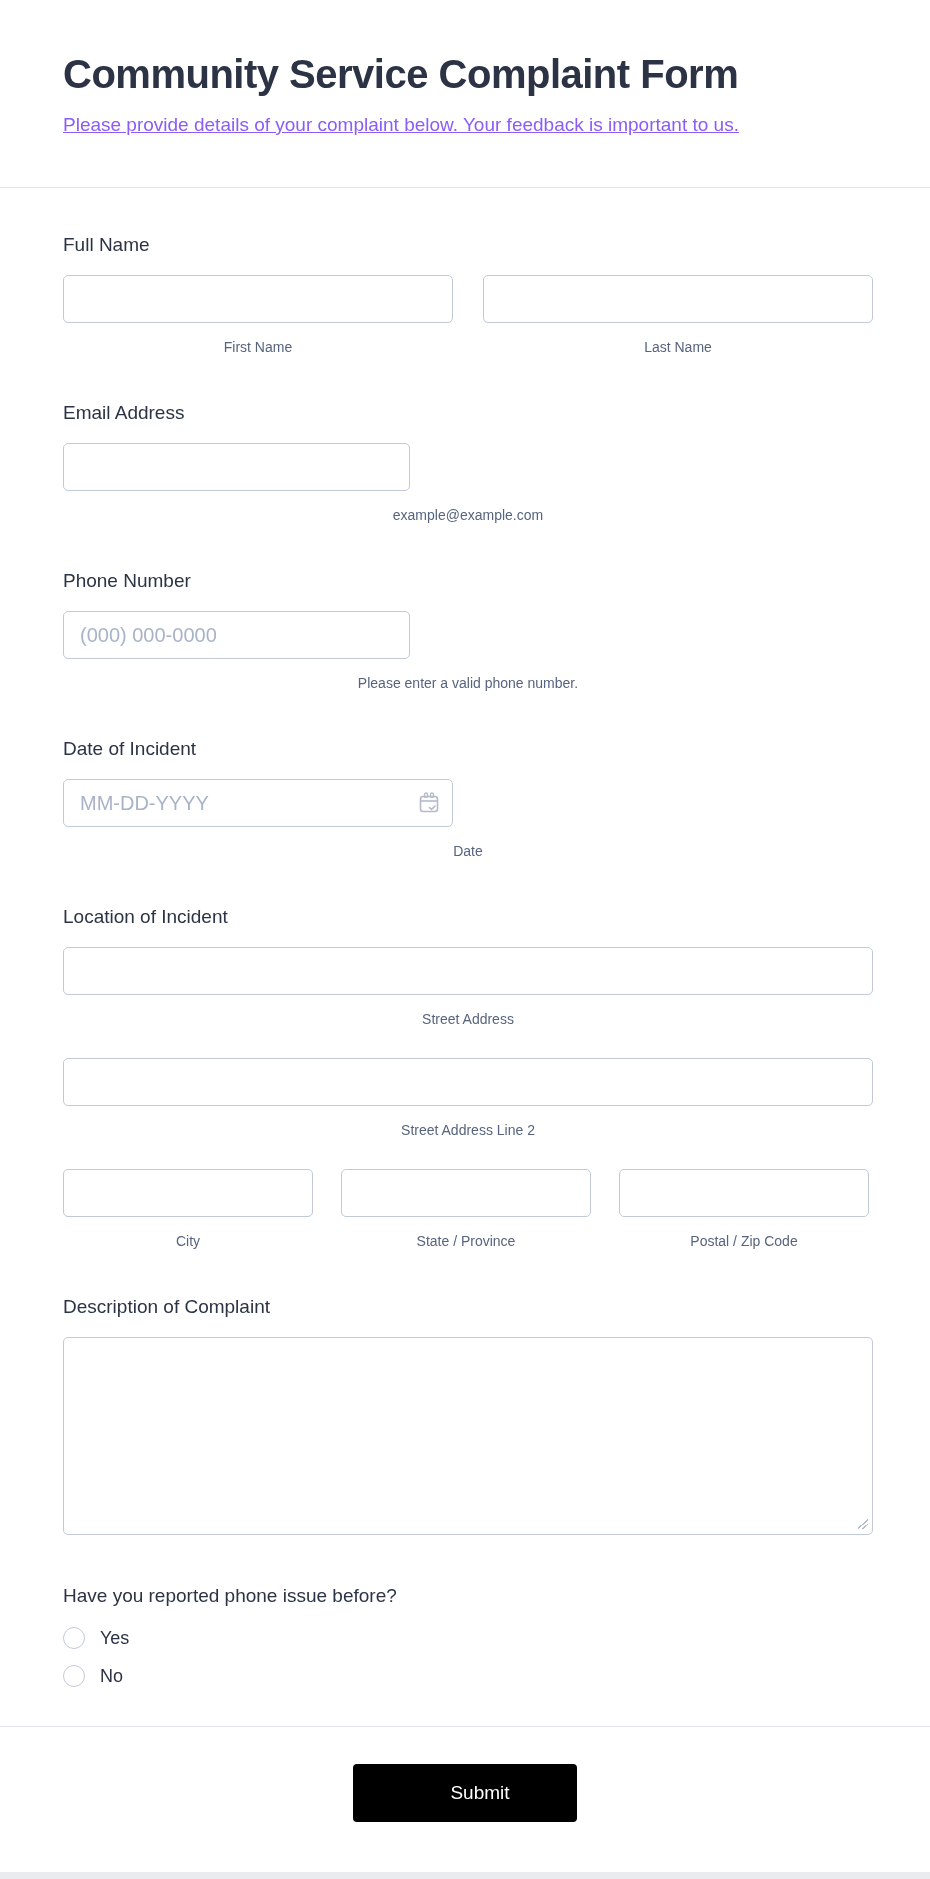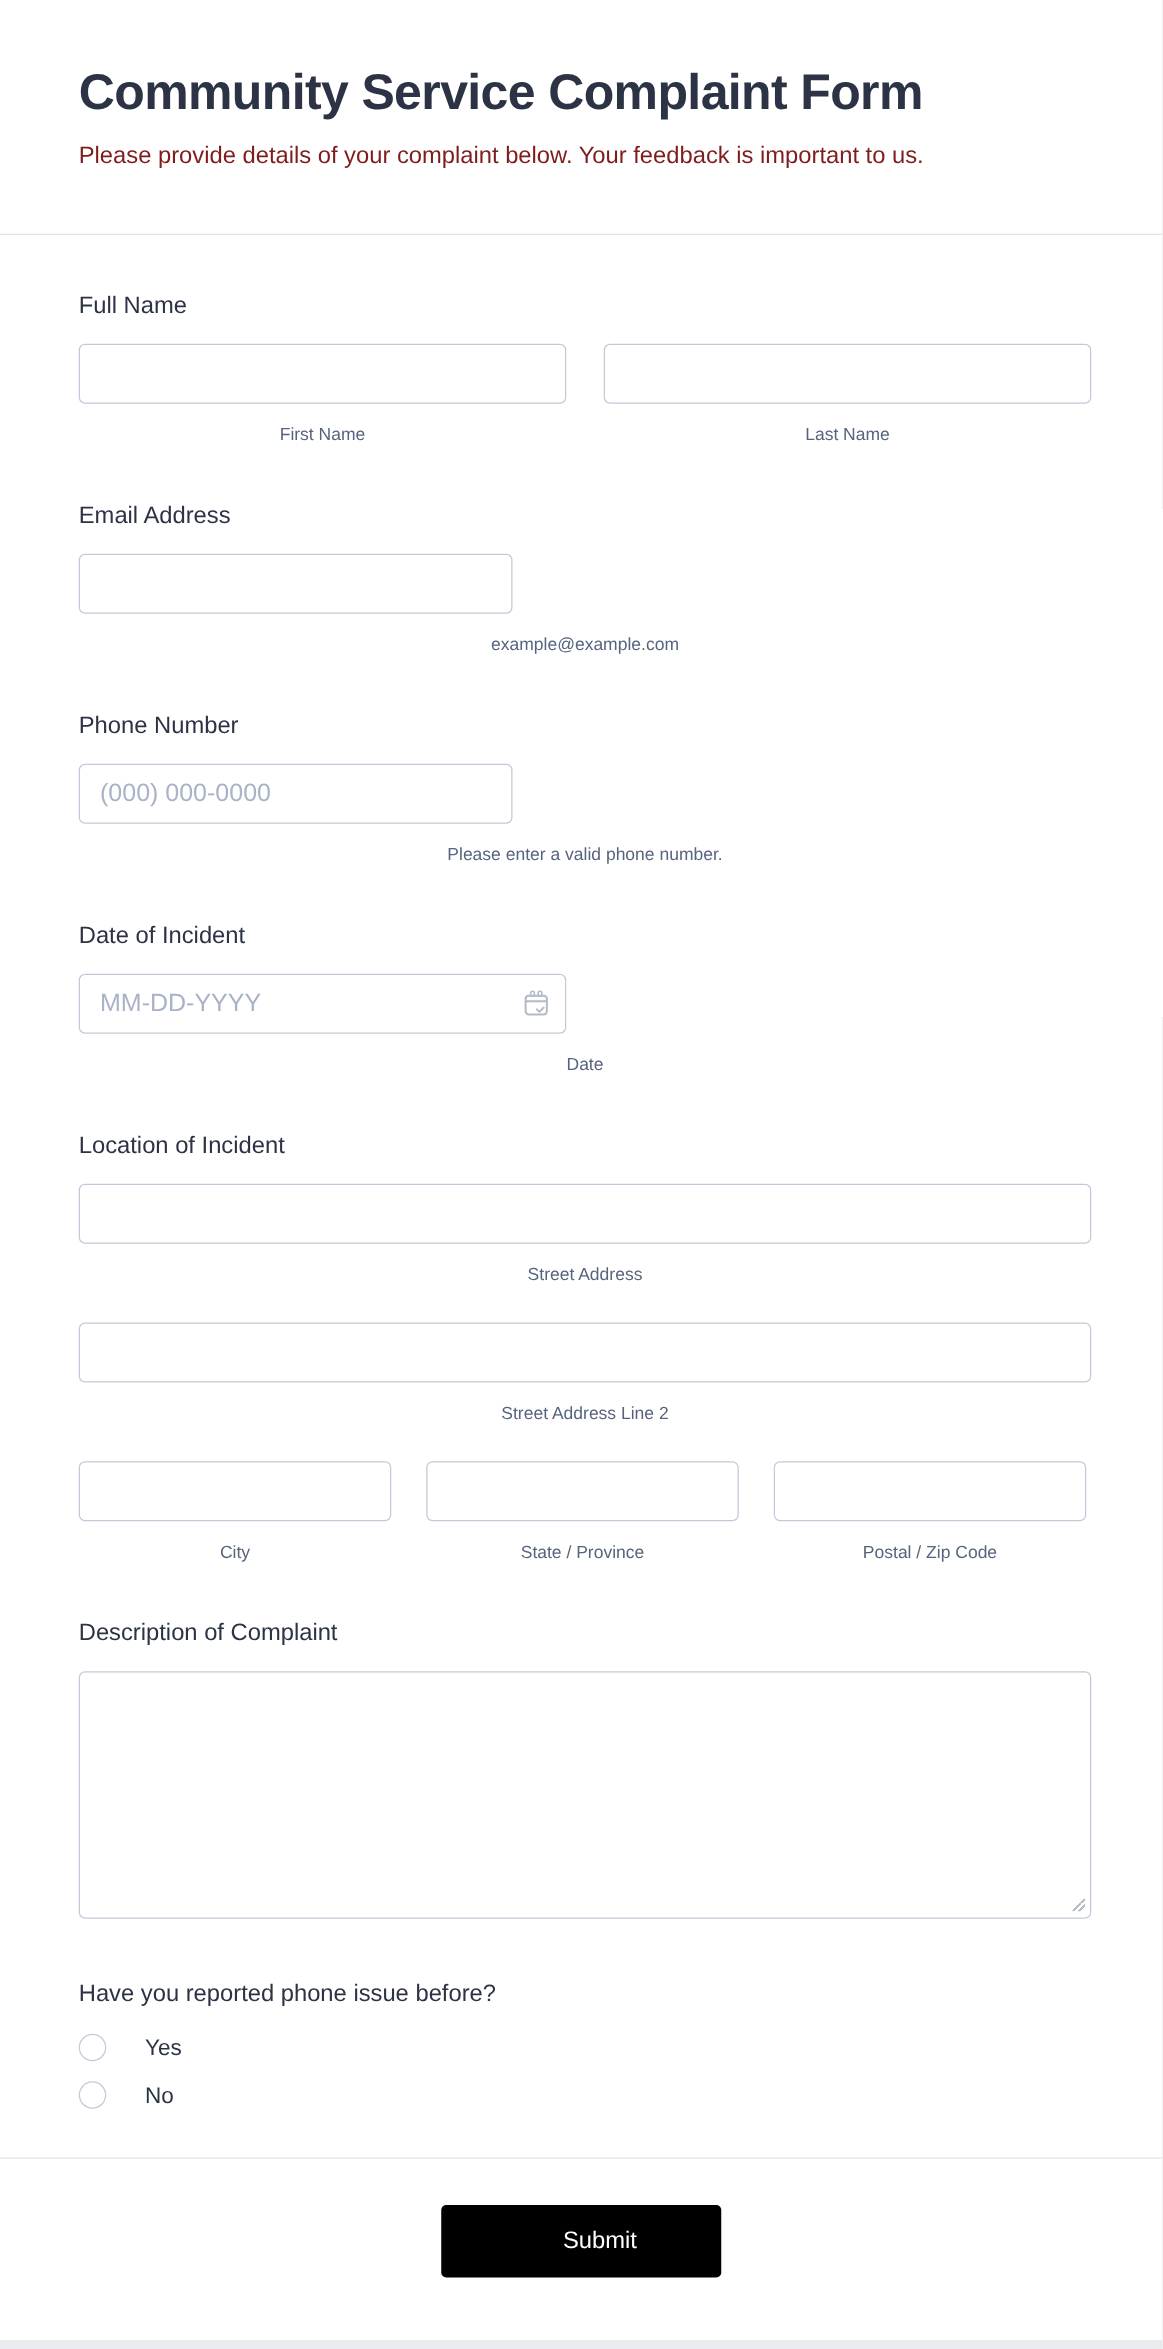--- a/index.html
+++ b/index.html
@@ -33,22 +33,23 @@
     font-size: 40px;
     line-height: 48px;
     font-weight: bold;
     color: #2c3345;
     letter-spacing: -0.5px;
   }
   .form-subtitle {
     margin: 15px 0 0 0;
     font-size: 19px;
     line-height: 24px;
-    color: #7f1d1d;
+    color: #8b5cf6;
     font-weight: normal;
+    text-decoration: underline;
   }
 
   
   .form-body { padding: 0 57px 0 63px; }
 
   .field { margin-top: 46px; }
   .field-label {
     display: block;
     font-size: 19px;
     line-height: 22px;
@@ -138,21 +139,21 @@
   }
   .radio-circle {
     width: 22px;
     height: 22px;
     border: 1px solid #c3cad8;
     border-radius: 50%;
     background: #fff;
     flex: 0 0 auto;
   }
   .radio-text {
-    margin-left: 31px;
+    margin-left: 15px;
     font-size: 18px;
     color: #2c3345;
   }
 
   
   .form-footer {
     margin-top: 37px;
     border-top: 1px solid #e3e3ec;
     padding-top: 37px;
     text-align: center;

